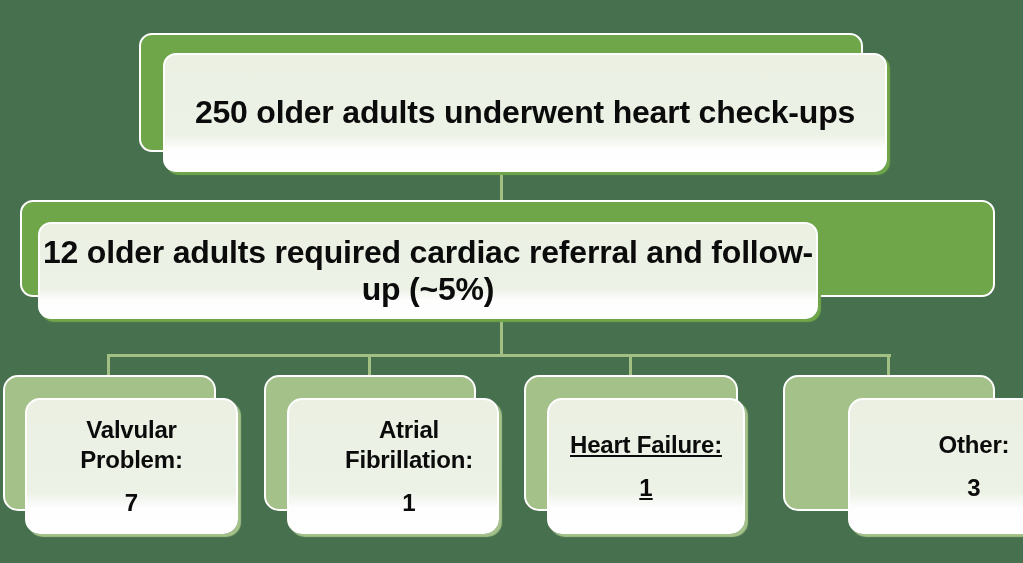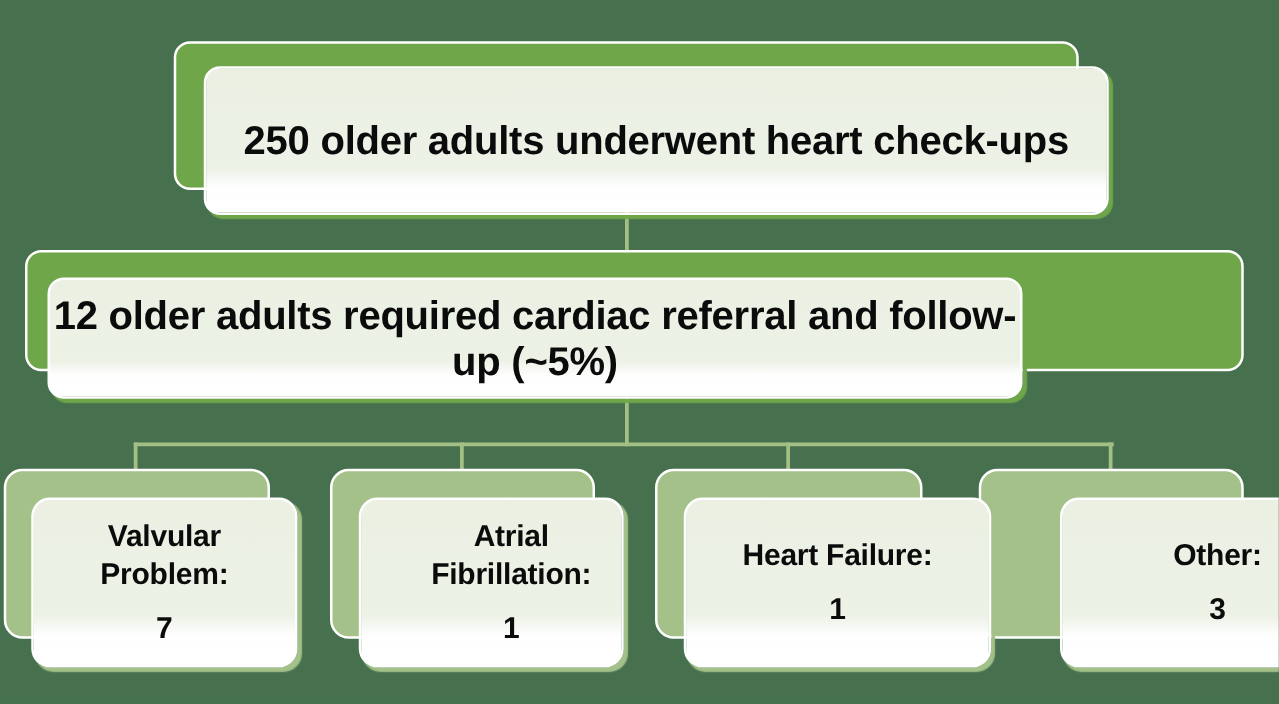--- a/index.html
+++ b/index.html
@@ -99,21 +99,21 @@
     <span class="leaf-value">7</span>
   </div>
 
   <div class="back-card small" style="left:264px; top:375px; width:212px; height:136px;"></div>
   <div class="front-card small" style="left:287px; top:398px; width:212px; height:136px;padding-left:44px;">
     <span class="leaf-label">Atrial Fibrillation:</span>
     <span class="leaf-value">1</span>
   </div>
 
   <div class="back-card small" style="left:524px; top:375px; width:214px; height:136px;"></div>
-  <div class="front-card small" style="left:547px; top:398px; width:246px; height:136px;">
+  <div class="front-card small" style="left:547px; top:398px; width:198px; height:136px;text-decoration:underline;">
     <span class="leaf-label">Heart Failure:</span>
     <span class="leaf-value">1</span>
   </div>
 
   <div class="back-card small" style="left:783px; top:375px; width:212px; height:136px;"></div>
   <div class="front-card small" style="left:806px; top:398px; width:252px; height:136px;margin-left:42px;">
     <span class="leaf-label">Other:</span>
     <span class="leaf-value">3</span>
   </div>
 

